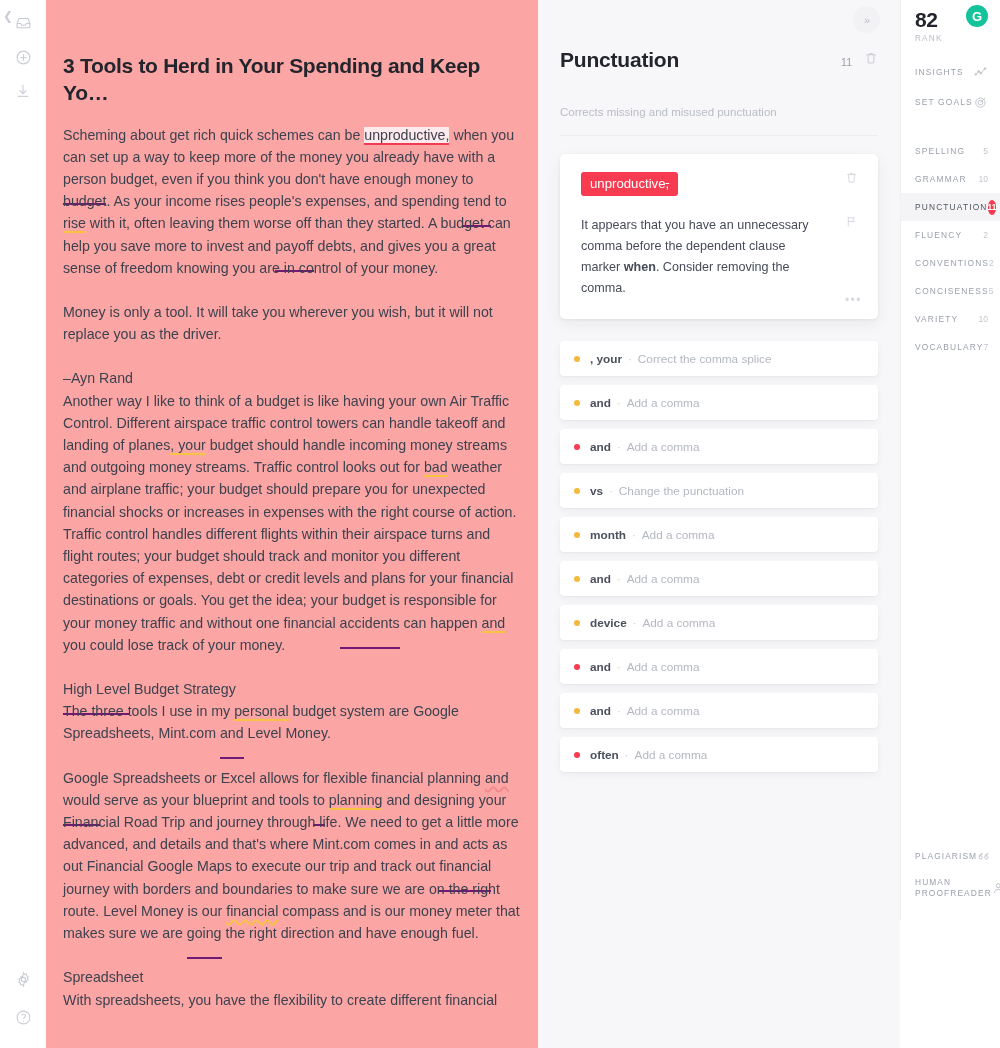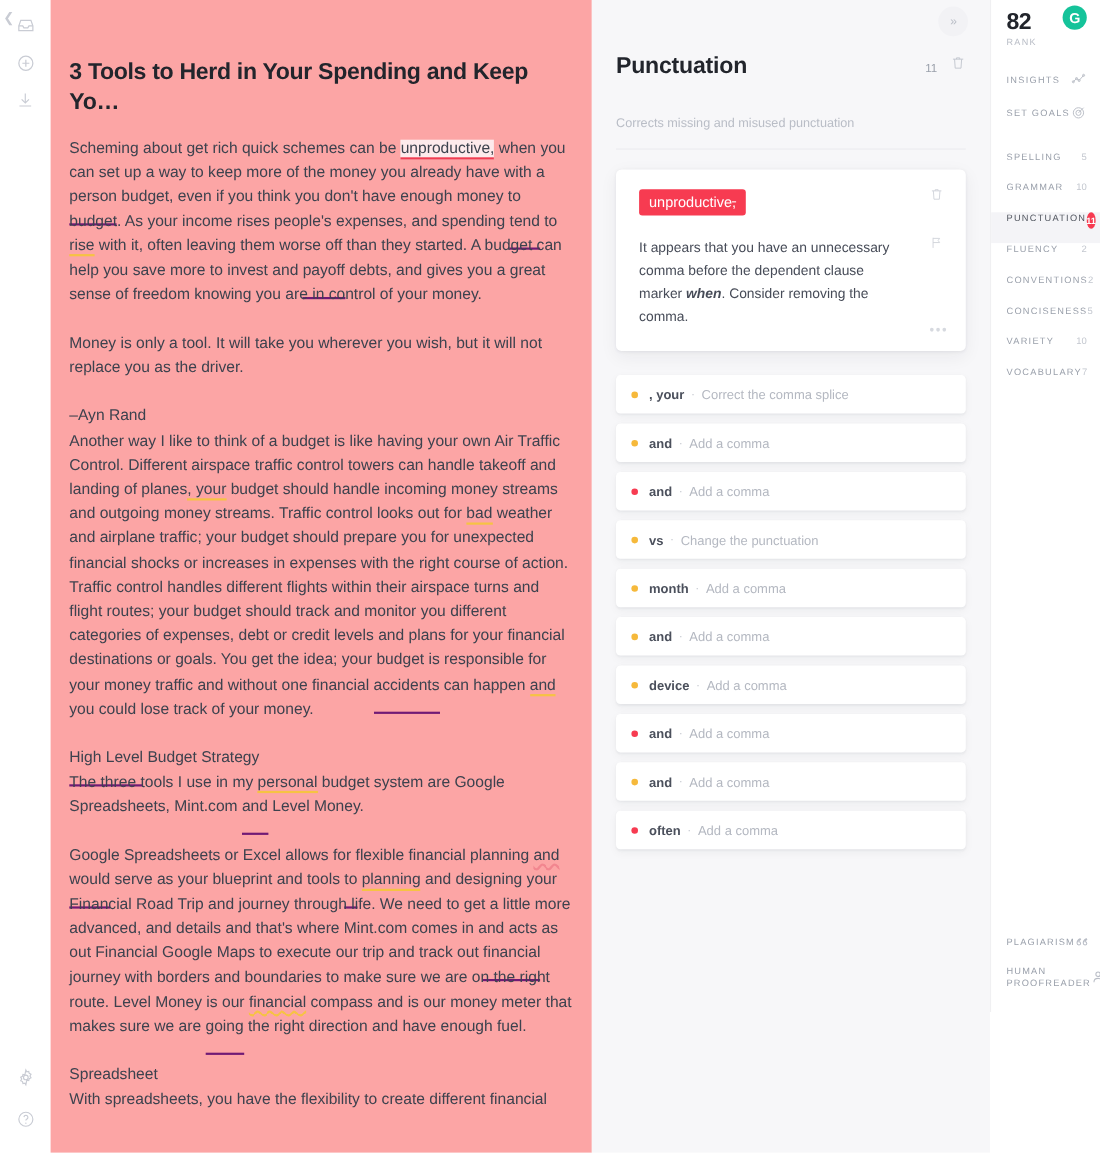--- a/index.html
+++ b/index.html
@@ -90,21 +90,21 @@
   }
   .chip {
     display: inline-block; background: #f73b51; color: #fff;
     font-size: 13.2px; padding: 4px 9px 5px 9px; border-radius: 3px;
     line-height: 1.15;
   }
   .chip .strike { text-decoration: line-through; }
   .card-body {
     margin-top: 19px; font-size: 12.6px; line-height: 21px; color: #474c58;
   }
-  .card-body b { font-weight: bold; font-style: italic; }
+  .card-body b { font-weight: bold; }
   .card-actions {
     position: absolute; right: 13px; top: 16px; width: 28px;
     display: flex; flex-direction: column; align-items: center;
   }
   .card-actions .act { color: #cfd2d9; margin-bottom: 26px; }
   .card-dots {
     position: absolute; right: 16px; bottom: 13px;
     color: #d6d9df; letter-spacing: 1.5px; font-size: 12px; line-height: 1;
   }
 
@@ -142,21 +142,21 @@
     color: #fff; font-size: 13px; font-weight: bold;
   }
   .r-link {
     height: 30px; display: flex; align-items: center;
     padding: 0 12px 0 14px; color: #9aa0ab;
   }
   .r-link .r-lbl { flex: 1 1 auto; font-size: 8.4px; letter-spacing: 1.15px; }
   .r-link .r-ico { color: #b9bdc6; display: flex; }
   .cat-list { margin-top: 20px; }
   .cat {
-    height: 28px; display: flex; 
+    height: 28px; display: flex; align-items: center;
     padding: 0 12px 0 14px;
   }
   .cat.active { background: #f4f4f7; }
   .cat .c-lbl { flex: 1 1 auto; font-size: 8.4px; letter-spacing: 1.15px; color: #9aa0ab; }
   .cat.active .c-lbl { color: #51565f; }
   .cat .c-num { font-size: 8.6px; color: #c3c7cf; }
   .badge {
     background: #f73b51; color: #fff; border-radius: 50%;
     width: 15px; height: 15px; display: flex; align-items: center;
     justify-content: center; font-size: 8.3px; font-weight: bold;

